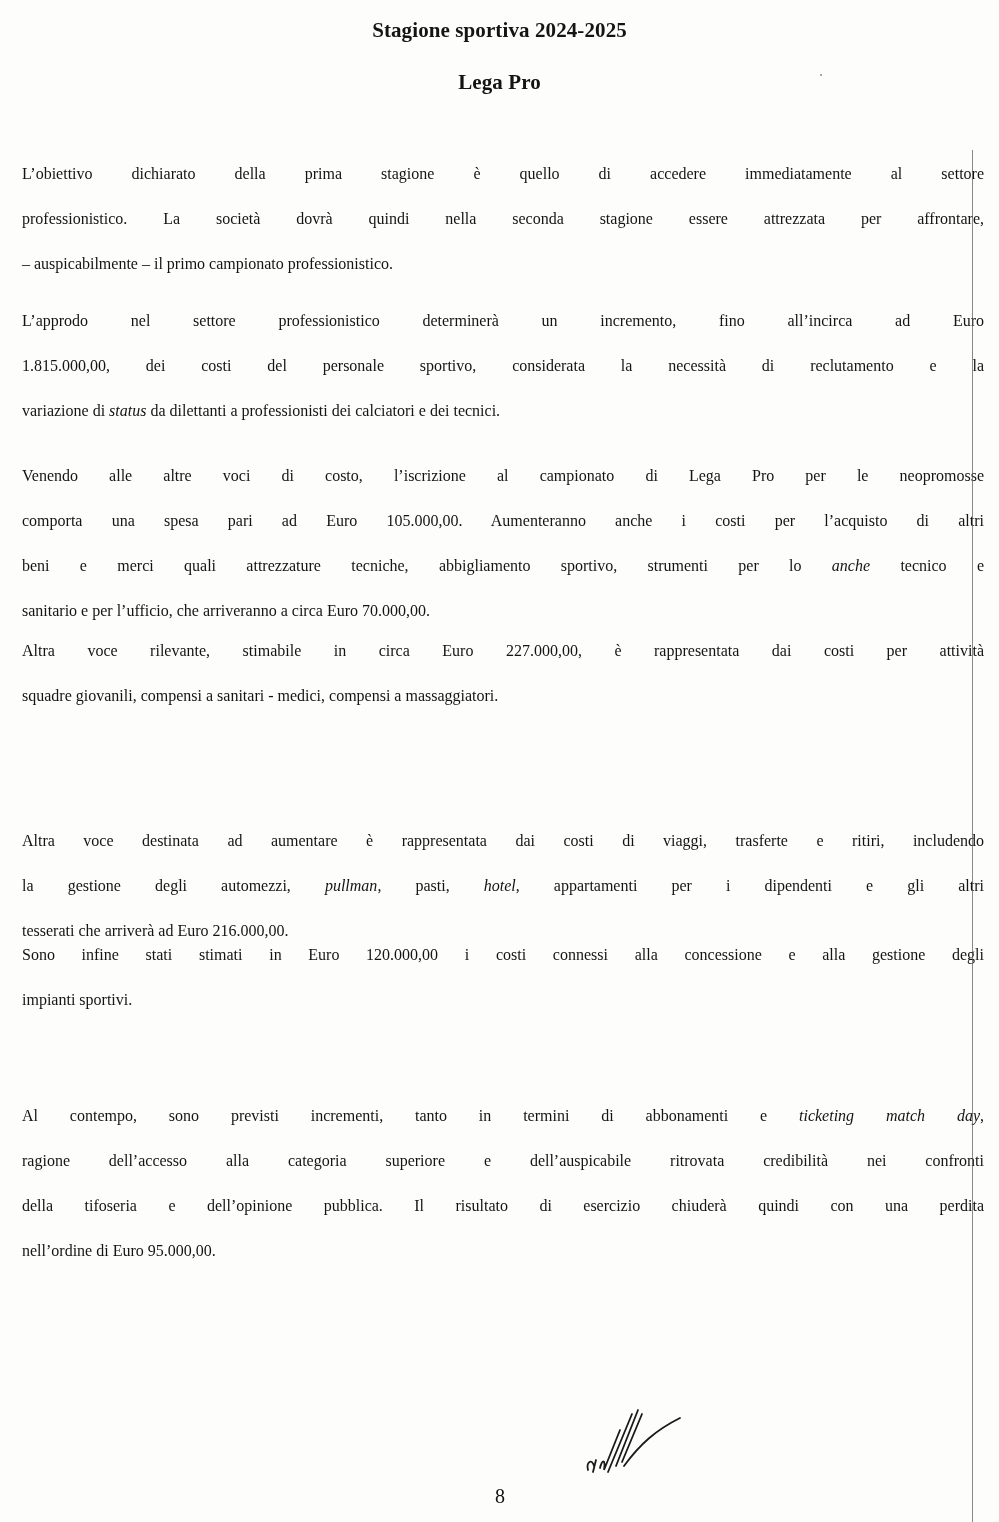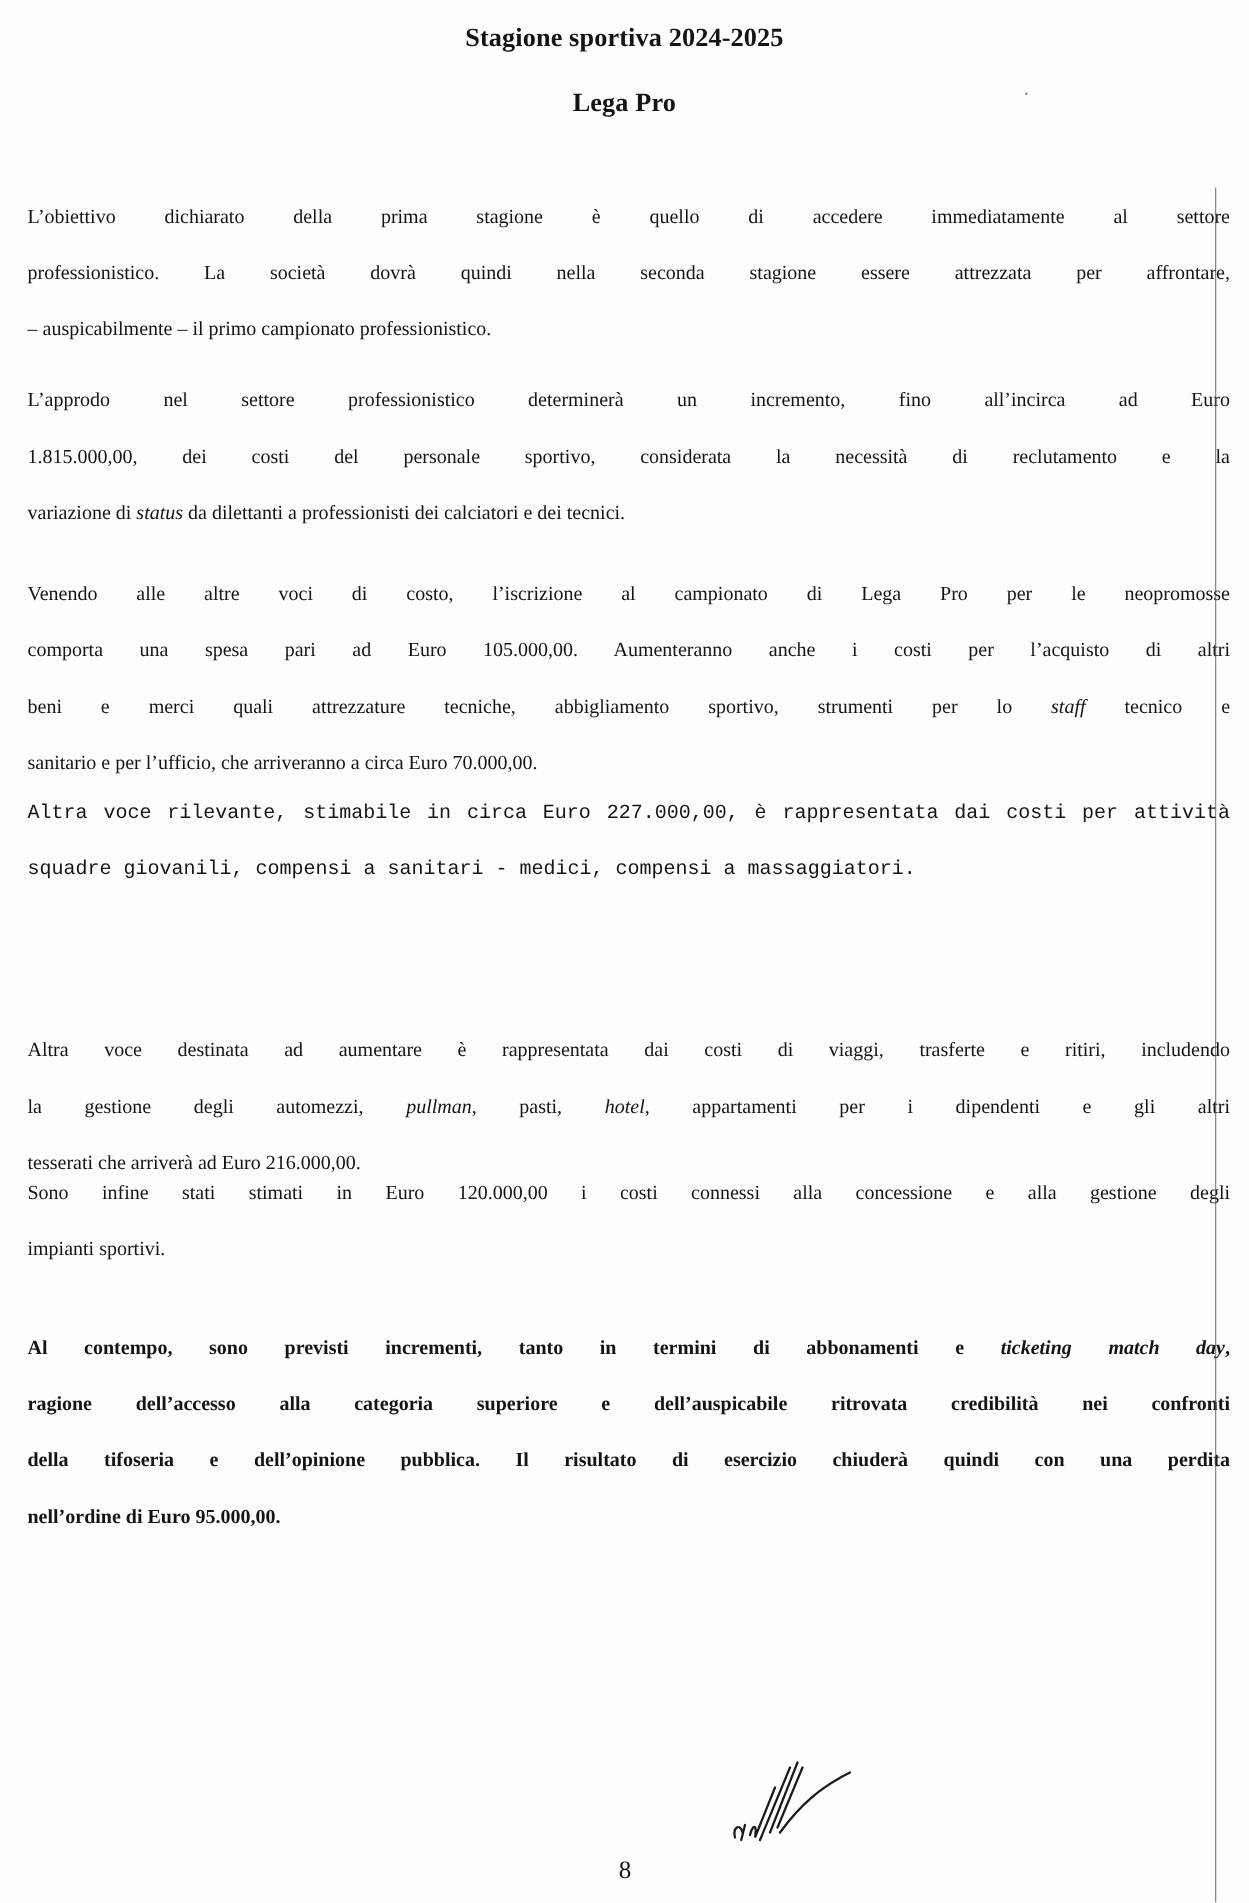--- a/index.html
+++ b/index.html
@@ -17,24 +17,24 @@
   .para {
     position: absolute; left: 22px; width: 962px;
     font-size: 16px; line-height: 45px; text-align: justify;
   }
   .para .ln { display: block; text-align: justify; text-align-last: justify; white-space: nowrap; }
   .para .ln.last { text-align-last: left; }
   em { font-style: italic; }
   .p1 { top: 151px; }
   .p2 { top: 298px; }
   .p3 { top: 453px; }
-  .p4 { top: 628px; font-family: Liberation Mono, monospace; }
+  .p4 { top: 628px; }
   .p5 { top: 818px; }
   .p6 { top: 932px; }
-  .p7 { top: 1056px; font-weight: bold; }
+  .p7 { top: 1093px; }
   .margin-line {
     position: absolute; left: 972px; top: 150px; width: 1px; height: 1372px; background: #555;
     opacity: 0.7;
   }
   .margin-dot { position: absolute; left: 820px; top: 74px; width: 2px; height: 2px; background: #888; border-radius: 1px; }
   .signature { position: absolute; left: 580px; top: 1400px; width: 110px; height: 80px; }
   .page-number { position: absolute; left: 495px; top: 1485px; font-size: 20px; }
 </style>
 </head>
 <body>
@@ -50,21 +50,21 @@
       <span class="ln last"><span>– auspicabilmente – il primo campionato professionistico.</span></span>
     </div>
   <div class="para p2">
       <span class="ln"><span>L’approdo nel settore professionistico determinerà un incremento, fino all’incirca ad Euro</span></span>
       <span class="ln"><span>1.815.000,00, dei costi del personale sportivo, considerata la necessità di reclutamento e la</span></span>
       <span class="ln last"><span>variazione di </span><em>status</em><span> da dilettanti a professionisti dei calciatori e dei tecnici.</span></span>
     </div>
   <div class="para p3">
       <span class="ln"><span>Venendo alle altre voci di costo, l’iscrizione al campionato di Lega Pro per le neopromosse</span></span>
       <span class="ln"><span>comporta una spesa pari ad Euro 105.000,00. Aumenteranno anche i costi per l’acquisto di altri</span></span>
-      <span class="ln"><span>beni e merci quali attrezzature tecniche, abbigliamento sportivo, strumenti per lo </span><em>staff</em><span> tecnico e</span></span>
+      <span class="ln"><span>beni e merci quali attrezzature tecniche, abbigliamento sportivo, strumenti per lo </span><em>anche</em><span> tecnico e</span></span>
       <span class="ln last"><span>sanitario e per l’ufficio, che arriveranno a circa Euro 70.000,00.</span></span>
     </div>
   <div class="para p4">
       <span class="ln"><span>Altra voce rilevante, stimabile in circa Euro 227.000,00, è rappresentata dai costi per attività</span></span>
       <span class="ln last"><span>squadre giovanili, compensi a sanitari - medici, compensi  a massaggiatori.</span></span>
     </div>
   <div class="para p5">
       <span class="ln"><span>Altra voce destinata ad aumentare è rappresentata dai costi di viaggi, trasferte e ritiri, includendo</span></span>
       <span class="ln"><span>la gestione degli automezzi, </span><em>pullman</em><span>, pasti, </span><em>hotel</em><span>, appartamenti per i dipendenti e gli altri</span></span>
       <span class="ln last"><span>tesserati che arriverà ad Euro 216.000,00.</span></span>

